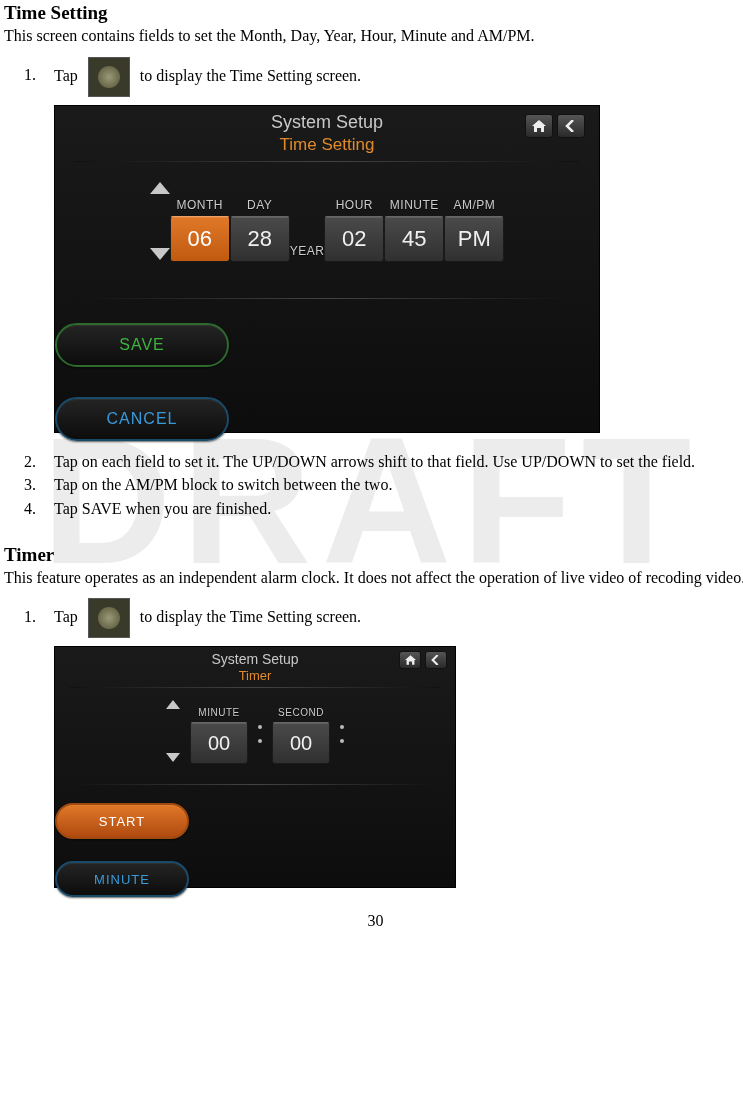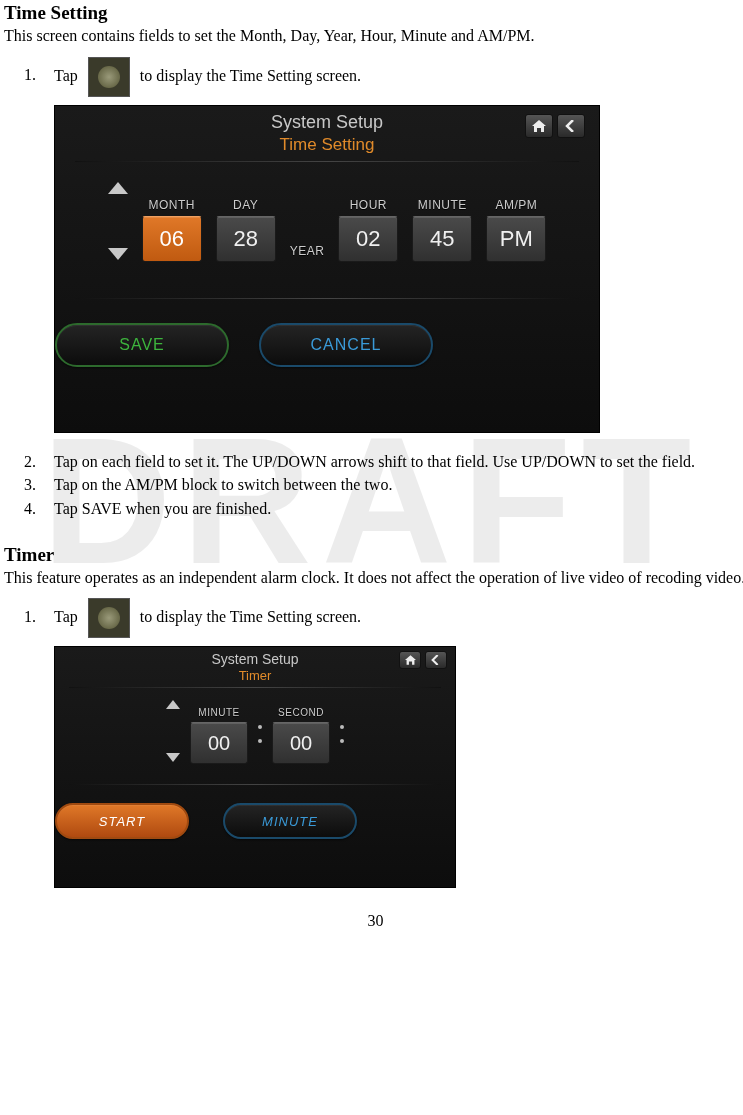--- a/index.html
+++ b/index.html
@@ -110,21 +110,21 @@
     margin: 0 20px;
   }
   .screen2 .hr-line { margin: 0 14px; }
 
   .fields-area {
     padding: 20px 30px 8px 30px;
     position: relative;
   }
   .screen2 .fields-area { padding: 12px 0 6px 0; display: flex; justify-content: center; }
 
-  .col-wrap { display: flex; gap: 14px; justify-content: center; align-items: flex-end; }
+  .col-wrap { display: flex; gap: 0; justify-content: center; align-items: flex-end; }
   .screen2 .col-wrap { gap: 10px; }
   .arrows-col {
     display: flex;
     flex-direction: column;
     align-items: center;
     justify-content: space-between;
     height: 78px;
     padding-bottom: 2px;
   }
   .arrow-up, .arrow-down {
@@ -166,25 +166,26 @@
     border-top-color: #f0a060;
     color: #fff;
   }
   .screen2 .field-box { width: 56px; height: 40px; font-size: 20px; }
 
   .colon { font-size: 20px; color: #bbb; display: flex; flex-direction: column; justify-content: center; height: 60px; gap: 10px; }
   .colon span { width: 4px; height: 4px; background: #bbb; border-radius: 50%; display: block; }
 
   .btn-row {
     display: flex;
-    justify-content: flex-start;
+    justify-content: center;
     gap: 30px;
     padding: 24px 0 18px 0;
-  }
-  .screen2 .btn-row { padding: 18px 0 14px 0; gap: 34px; font-style: italic; }
+    flex-direction: column;
+  }
+  .screen2 .btn-row { padding: 18px 0 14px 0; gap: 22px; }
   .pill-btn {
     width: 170px; height: 40px;
     border-radius: 22px;
     display: flex;
     align-items: center;
     justify-content: center;
     font-size: 16px;
     letter-spacing: 1px;
     background: linear-gradient(#242424,#0c0c0c);
     box-shadow: inset 0 1px 0 rgba(255,255,255,0.06), 0 1px 2px rgba(0,0,0,0.6);

